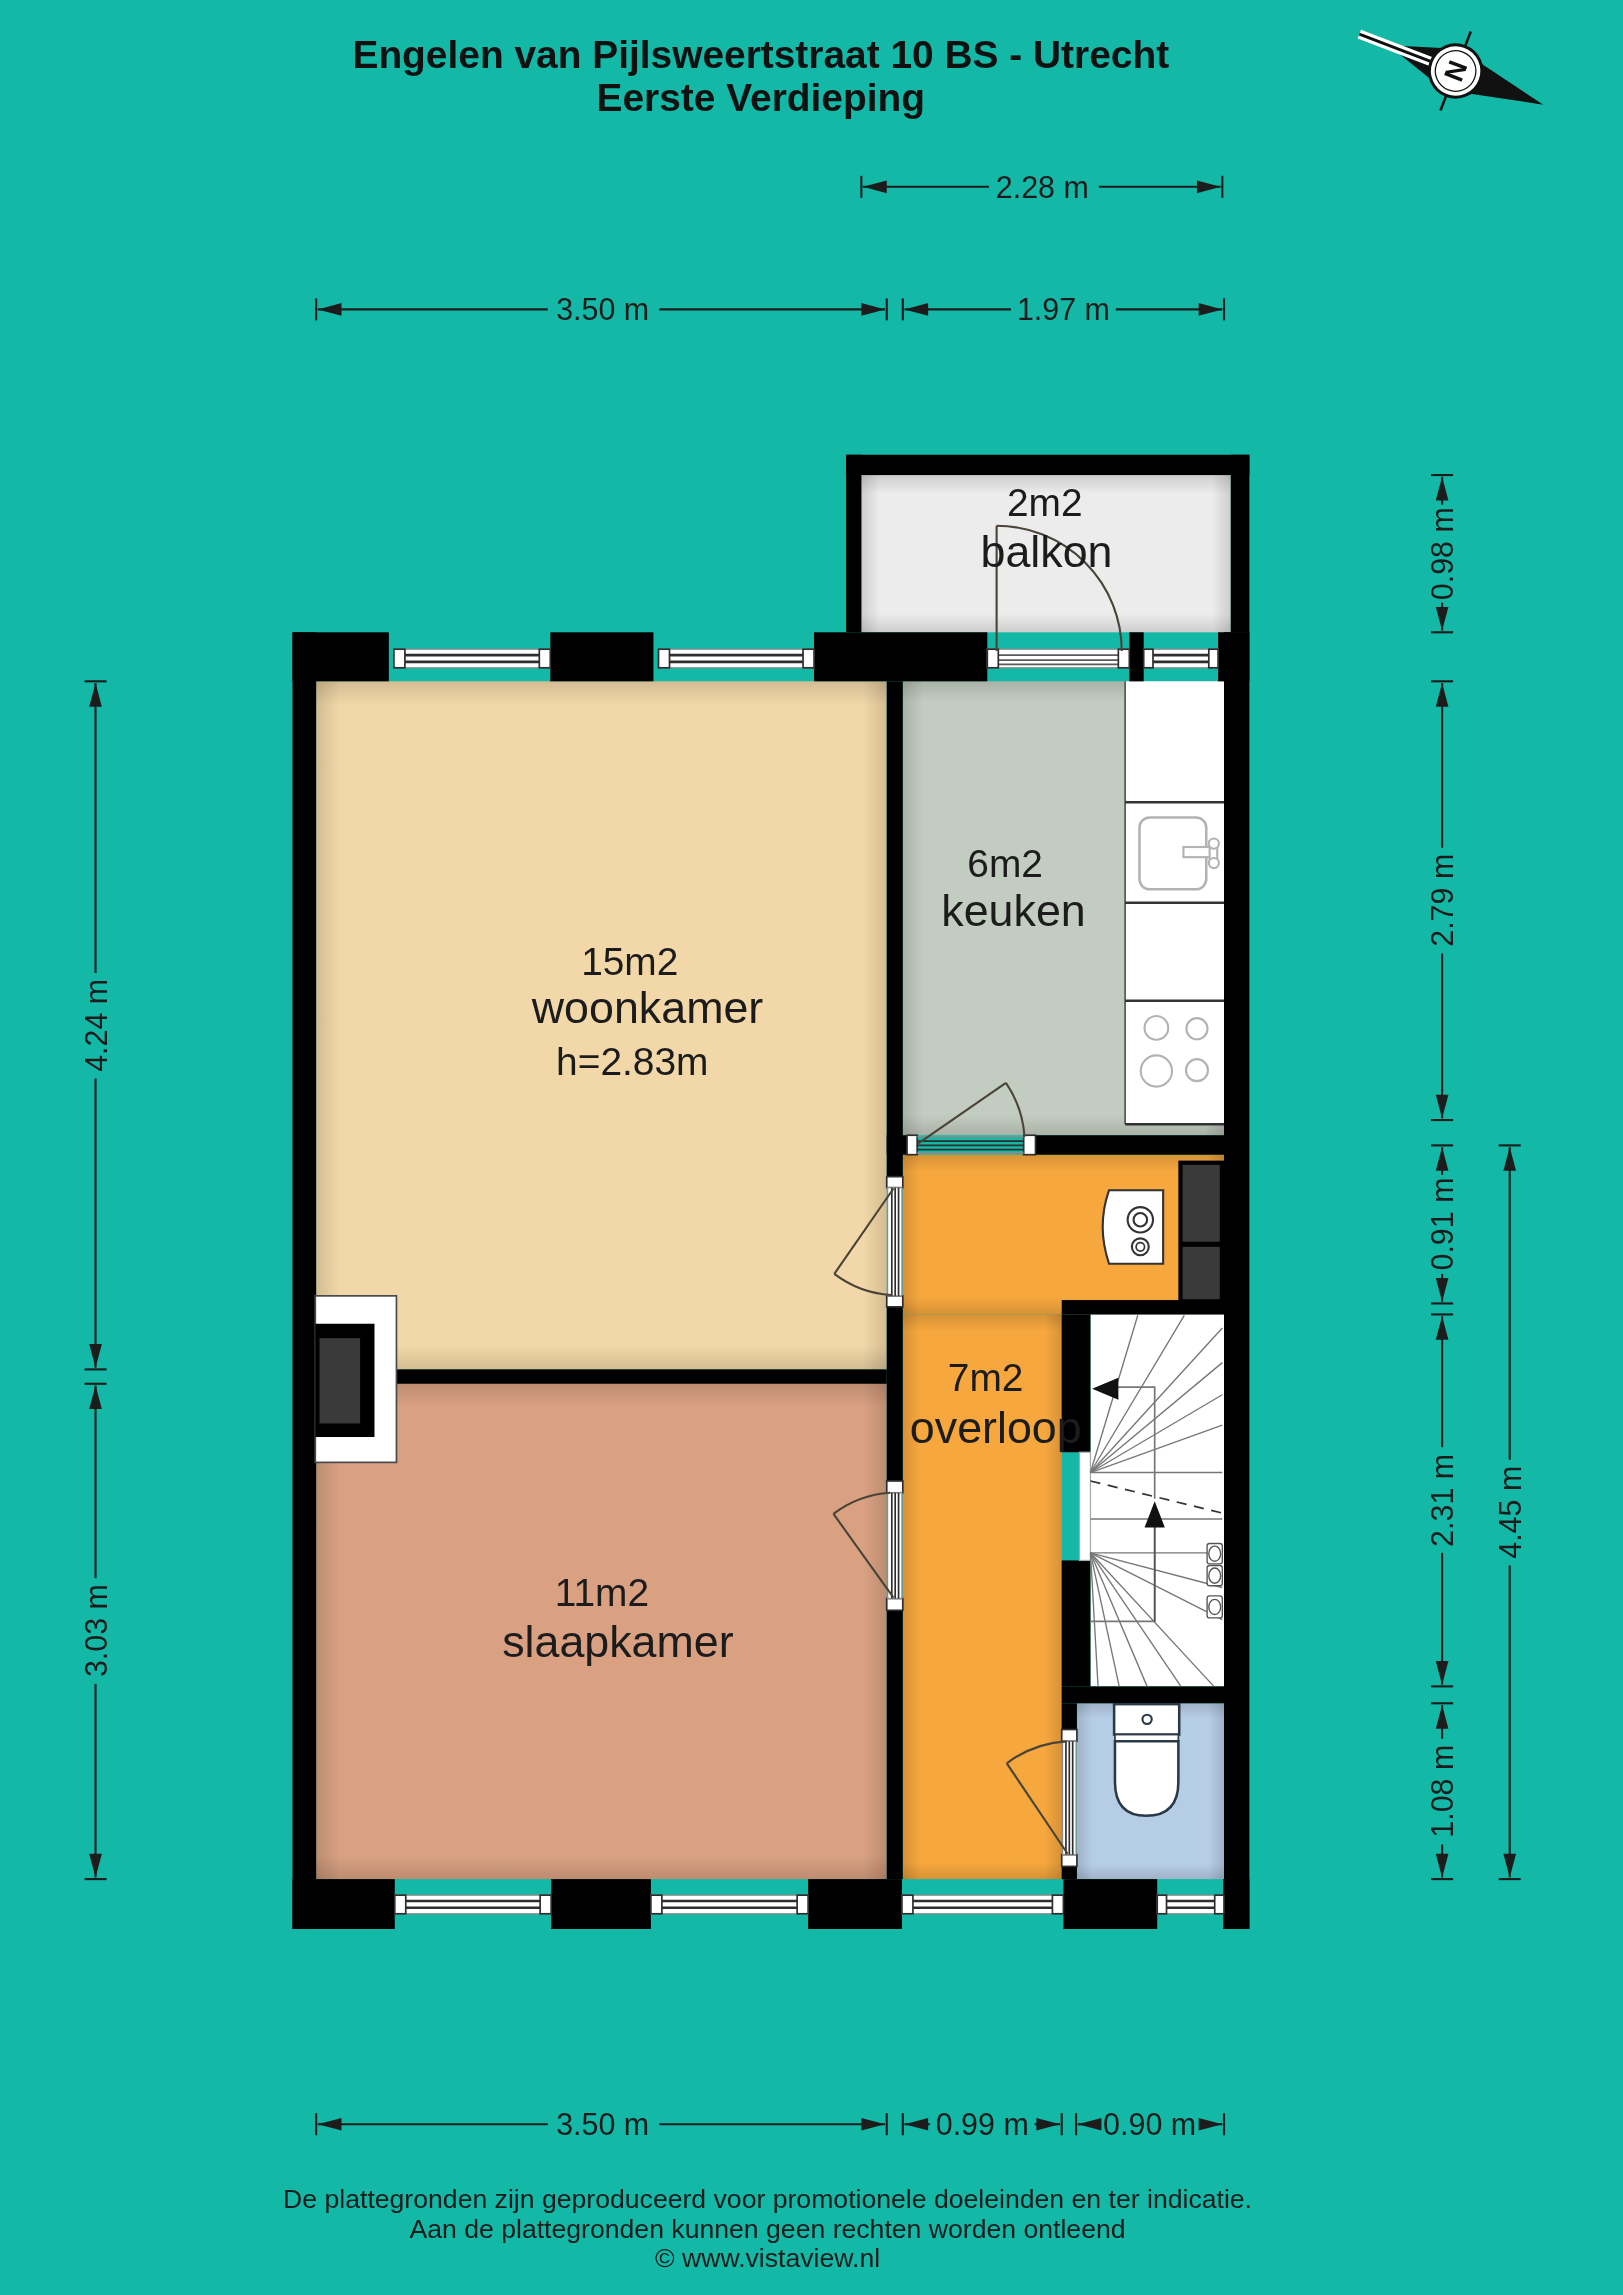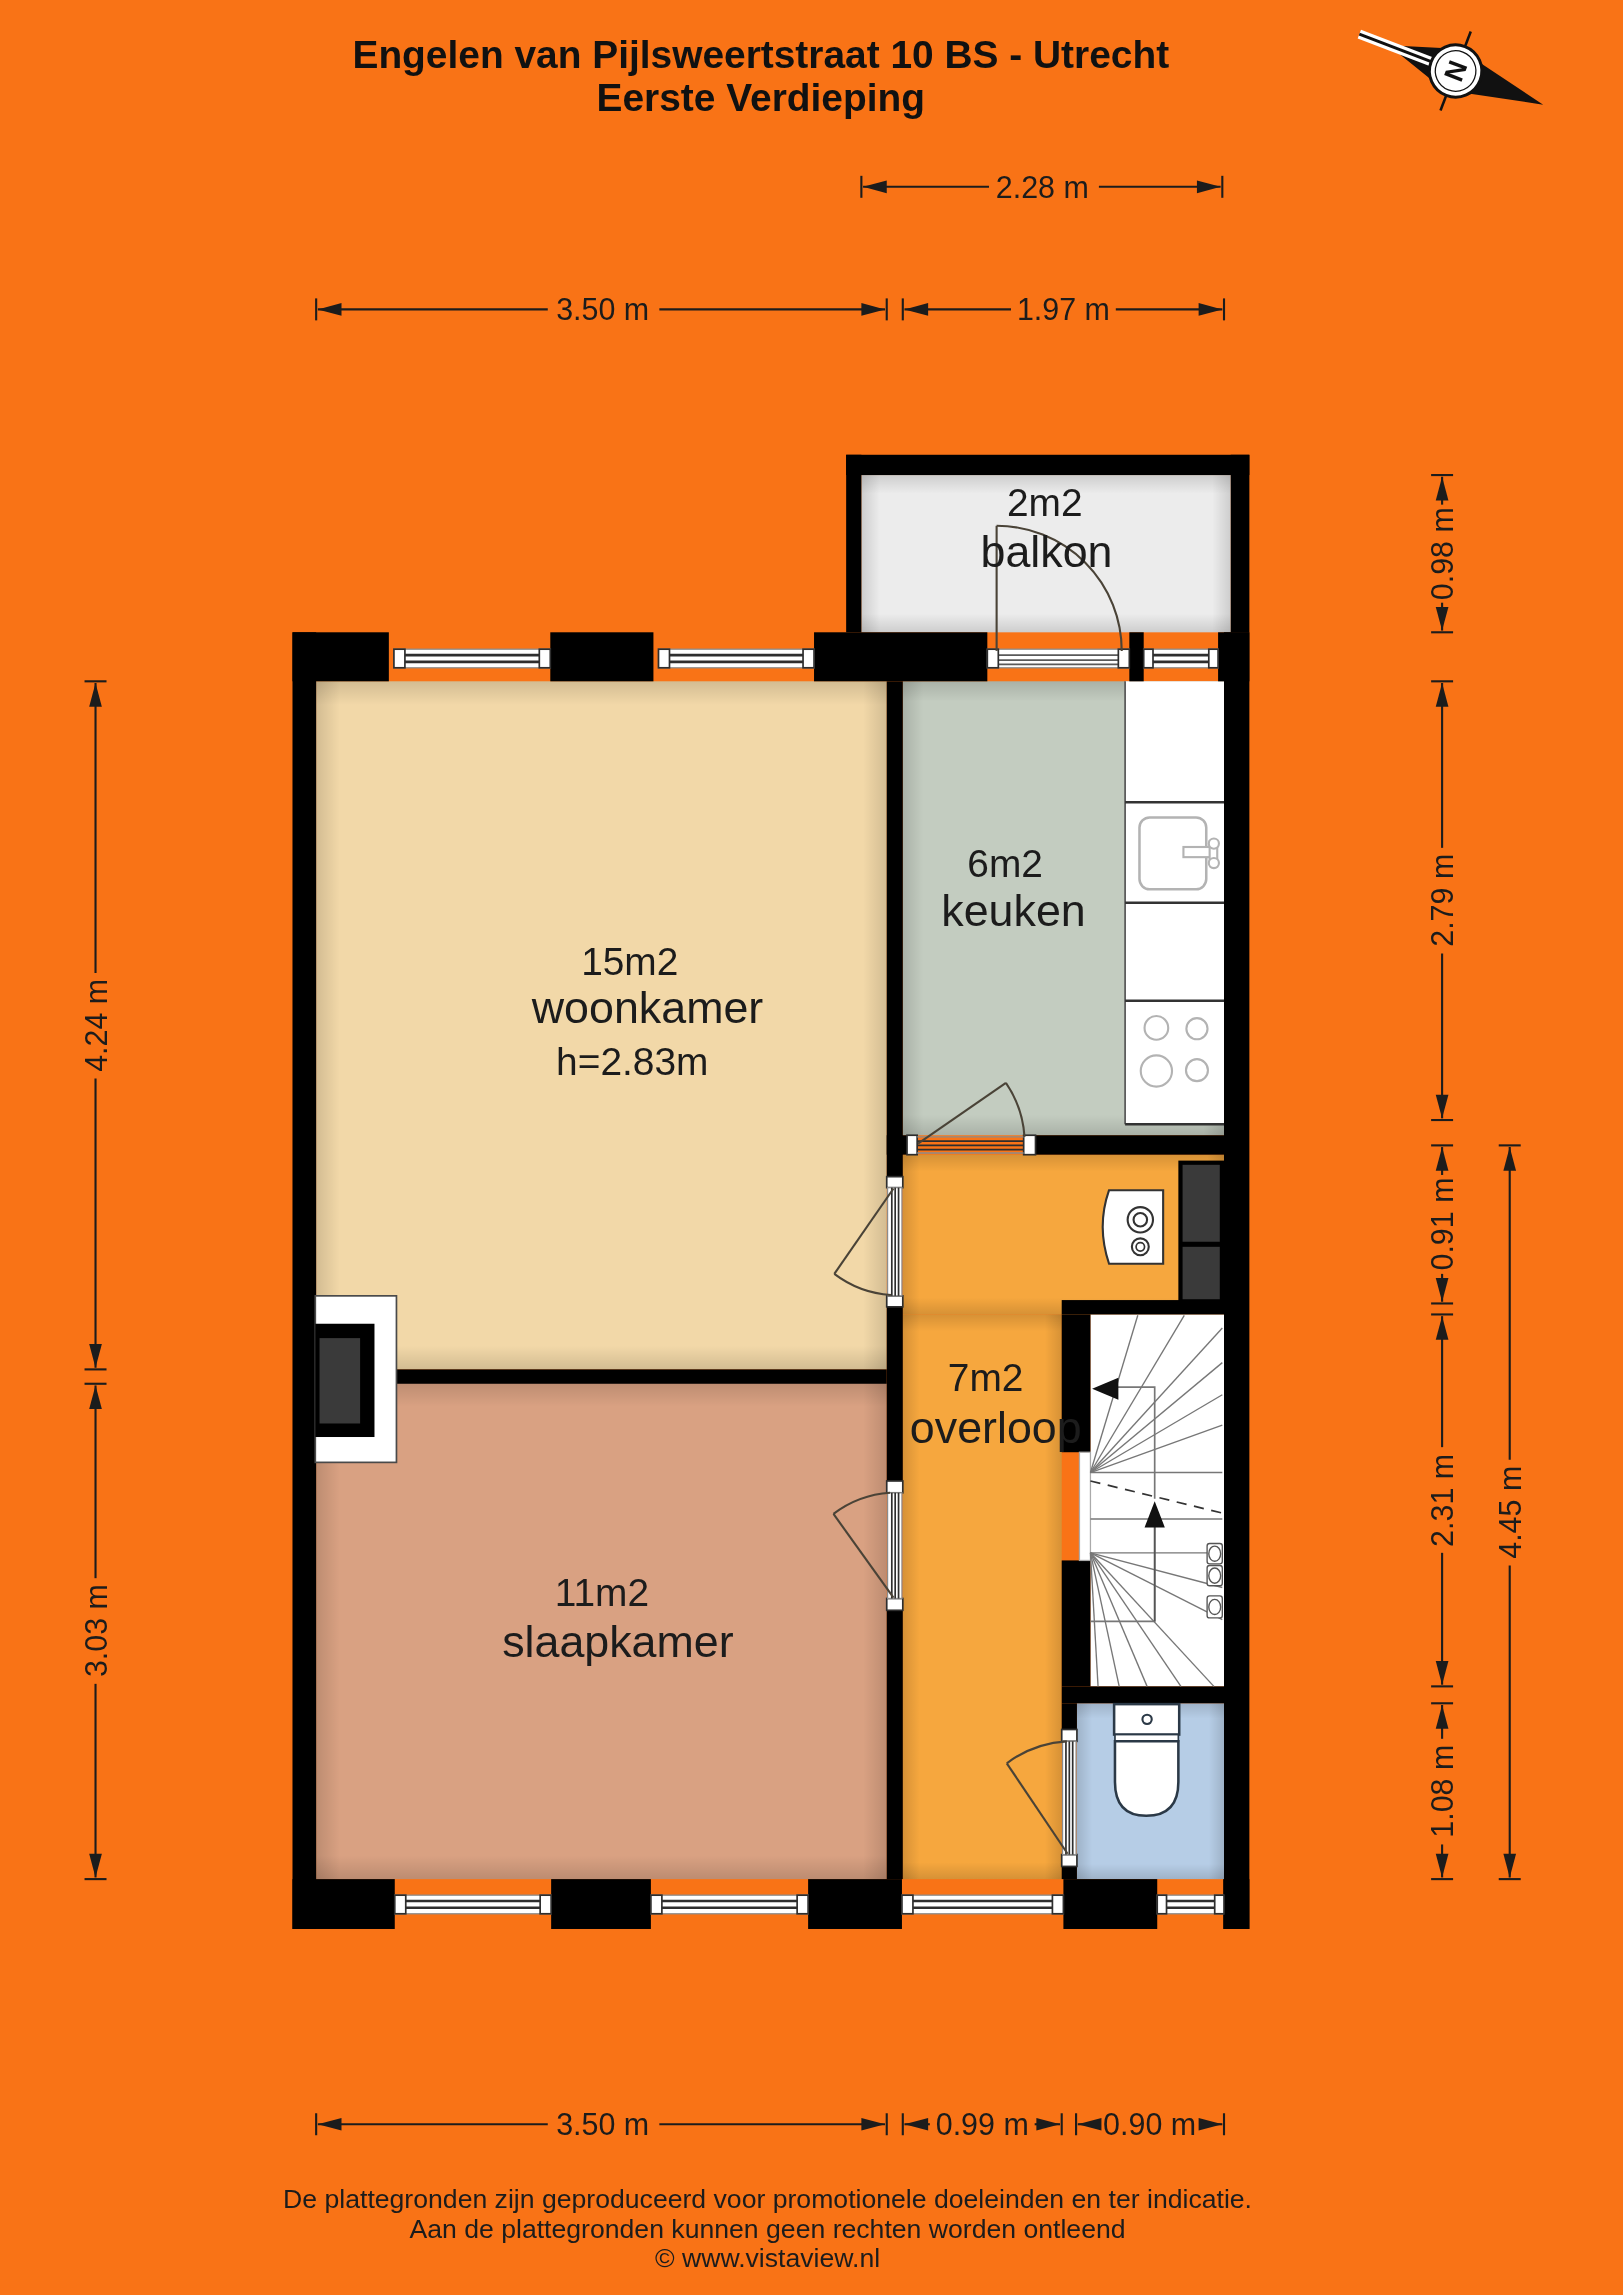--- a/index.html
+++ b/index.html
@@ -1,16 +1,16 @@
 <!DOCTYPE html>
 <html style="font-size:13.5px"><head>
 <meta charset="utf-8">
 <style>
   html,body{margin:0;padding:0;background:#fff;}
-  .page{position:relative;width:1623px;height:2295px;background:#f97316;overflow:hidden;
+  .page{position:relative;width:1623px;height:2295px;background:#14b8a6;overflow:hidden;
         font-family:"Liberation Sans", sans-serif;text-decoration:underline;}
   svg{position:absolute;left:0;top:0;}
   text{font-family:"Liberation Sans", sans-serif;}
 </style>
 </head>
 <body>
 <div class="page">
 <svg width="1623" height="2295" viewBox="0 0 1920 2715" xmlns="http://www.w3.org/2000/svg">
 <defs>
   <linearGradient id="gT" x1="0" y1="0" x2="0" y2="1">

